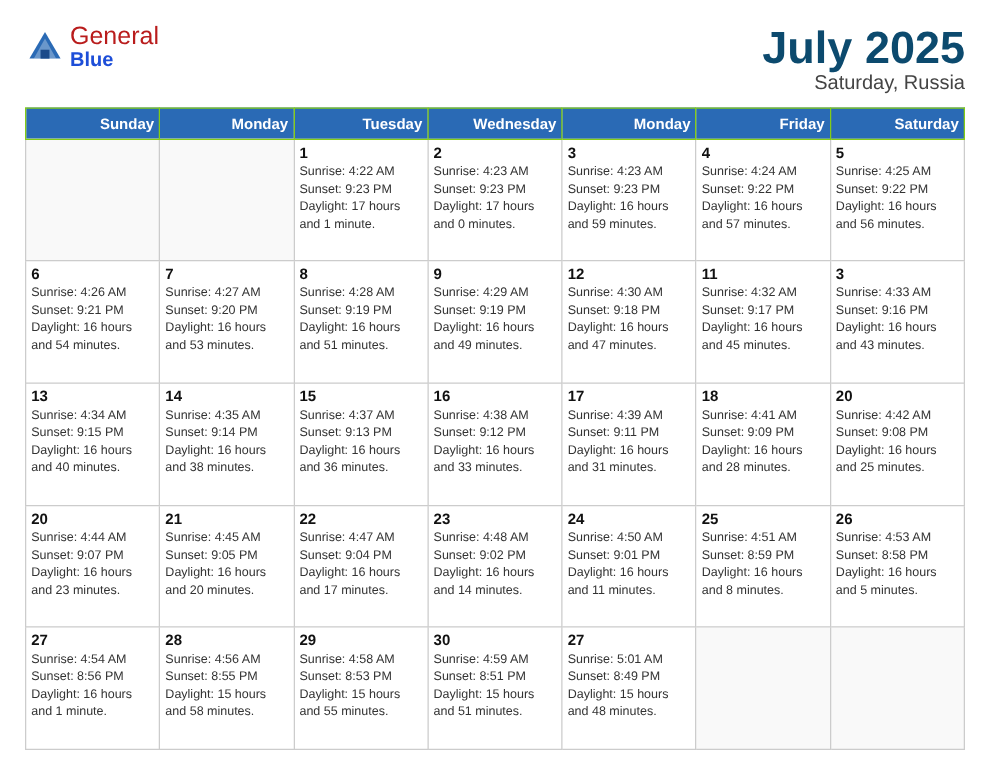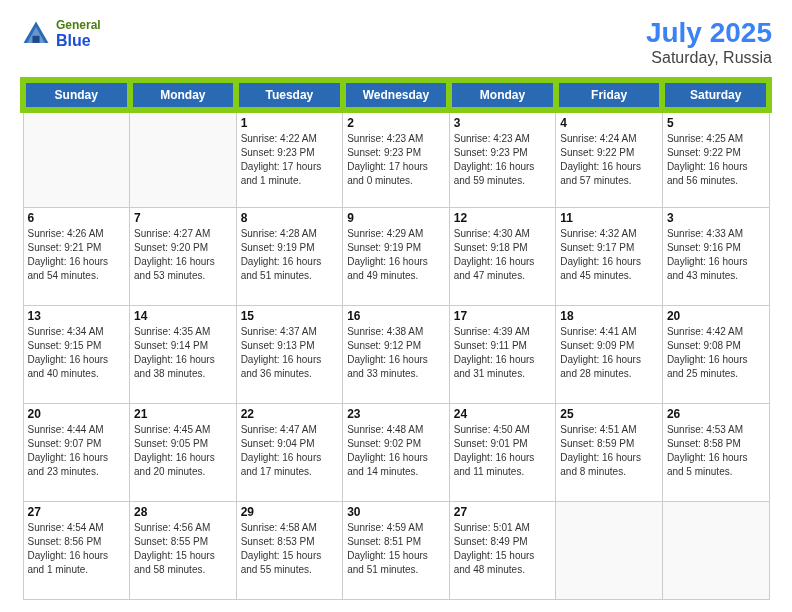--- a/index.html
+++ b/index.html
@@ -27,61 +27,61 @@
       display: flex;
       align-items: center;
       gap: 4px;
     }
     .logo-text {
       display: flex;
       flex-direction: column;
       line-height: 1.1;
     }
     .logo-general {
-      font-size: 12px;
-      font-weight: bold;
-      color: #4d7c0f;
+      font-size: 20px;
+      font-weight: normal;
+      color: #b91c1c;
     }
     .logo-blue {
       font-size: 16px;
       font-weight: bold;
       color: #1d4ed8;
     }
     .logo-icon {
       width: 32px;
       height: 32px;
     }
     .title-block {
       text-align: right;
     }
     .title-month {
-      font-size: 28px;
-      font-weight: bold;
-      color: #3b82f6;
+      font-size: 36px;
+      font-weight: bold;
+      color: #0c4a6e;
       line-height: 1.1;
     }
     .title-location {
       font-size: 16px;
       color: #444;
     }
     .calendar {
       flex: 1;
       border: 1px solid #ccc;
       border-collapse: collapse;
       width: 100%;
       table-layout: fixed;
     }
     .calendar th {
       background: #2a6ab5;
       color: #fff;
       font-size: 12px;
       font-weight: bold;
       padding: 5px 4px;
-      text-align: center;
-      border: 6px solid #84cc16;
+      text-align: right;
+      border: 1px solid #84cc16;
     }
     .calendar td {
       vertical-align: top;
       border: 1px solid #ccc;
       padding: 3px 4px;
       font-size: 10px;
       color: #333;
       height: 86px;
     }
     .calendar td.empty {

